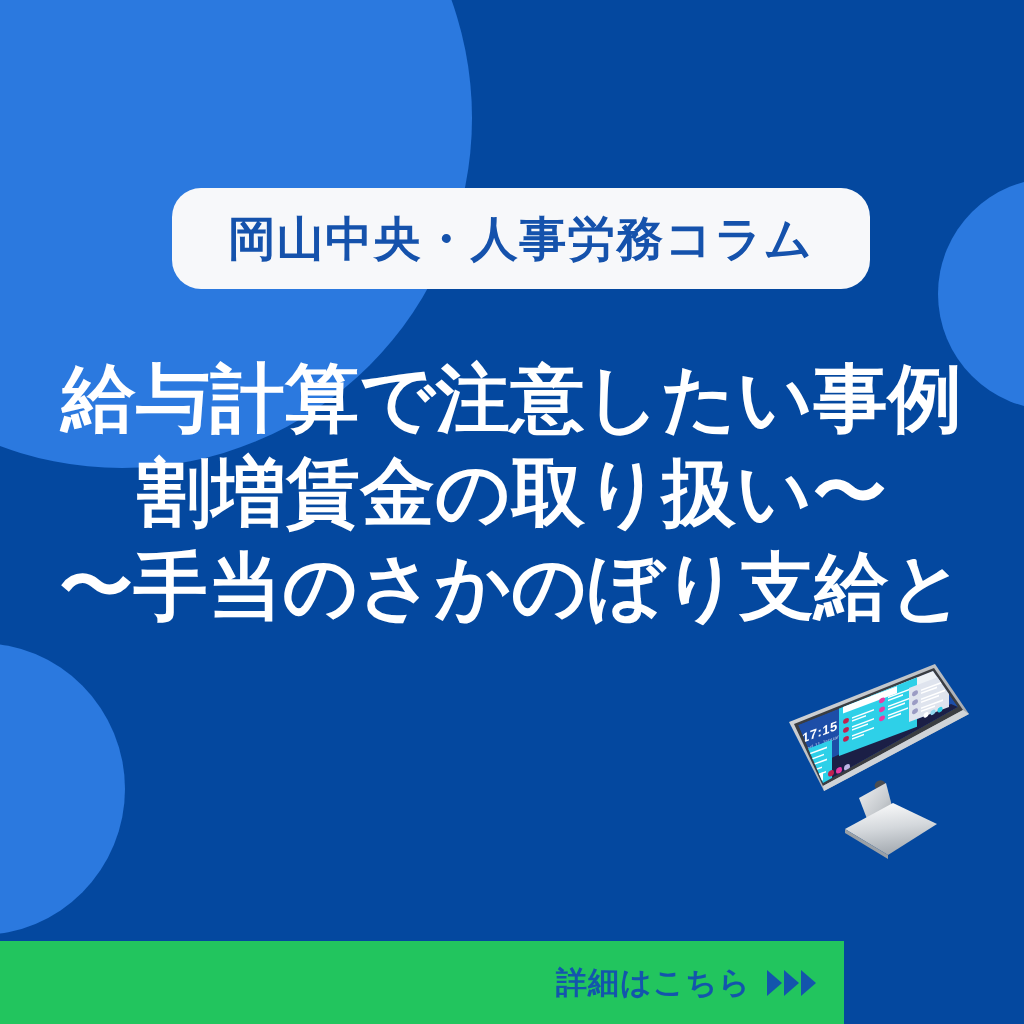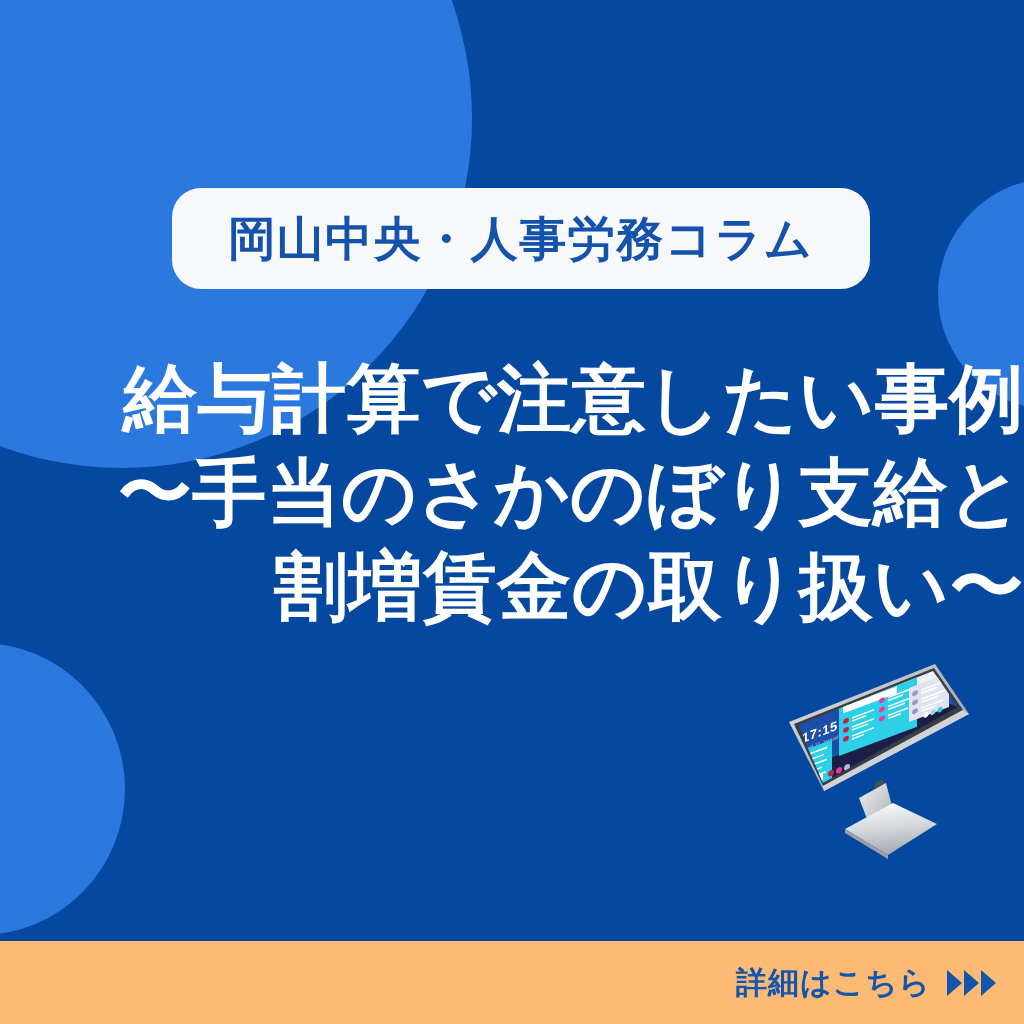--- a/index.html
+++ b/index.html
@@ -39,43 +39,43 @@
     letter-spacing:1.5px;
     line-height:1;
     white-space:nowrap;
   }
 
   
   .headline{
     position:absolute;
     left:0; top:352px;
     width:1024px;
-    text-align:right;
+    text-align:center;
     color:#ffffff;
     font-size:74px;
     font-weight:bold;
     line-height:94px;
     letter-spacing:0.5px;
   }
   .headline .ln{ display:block; white-space:nowrap; }
 
   
   .monitor{
     position:absolute;
     left:783px; top:648px;
     width:200px; height:244px;
   }
   .monitor svg{ display:block; width:200px; height:244px; }
 
   
   .footer{
     position:absolute;
     left:0; top:941px;
-    width:1024px; height:83px;
-    background:#fdba74;
+    width:844px; height:83px;
+    background:#22c55e;
     display:flex; align-items:center; justify-content:flex-end;
   }
   .footer-inner{
     display:flex; align-items:center; gap:16px;
     margin-right:28px;
   }
   .footer-text{
     color:#1355ac;
     font-size:31px;
     font-weight:bold;
@@ -98,22 +98,22 @@
   <div class="deco deco-tl"></div>
   <div class="deco deco-r"></div>
   <div class="deco deco-bl"></div>
 
   <div class="badge">
     <span class="badge-text">岡山中央・人事労務コラム</span>
   </div>
 
   <div class="headline">
     <span class="ln">給与計算で注意したい事例</span>
+    <span class="ln">割増賃金の取り扱い〜</span>
     <span class="ln">〜手当のさかのぼり支給と</span>
-    <span class="ln">割増賃金の取り扱い〜</span>
   </div>
 
   <div class="monitor">
     <svg viewBox="0 0 200 244" xmlns="http://www.w3.org/2000/svg">
       <defs>
         <linearGradient id="bezel" x1="0" y1="0" x2="1" y2="1">
           <stop offset="0%" stop-color="#e6e8ea"></stop>
           <stop offset="45%" stop-color="#b9bdc2"></stop>
           <stop offset="100%" stop-color="#8f949a"></stop>
         </linearGradient>

